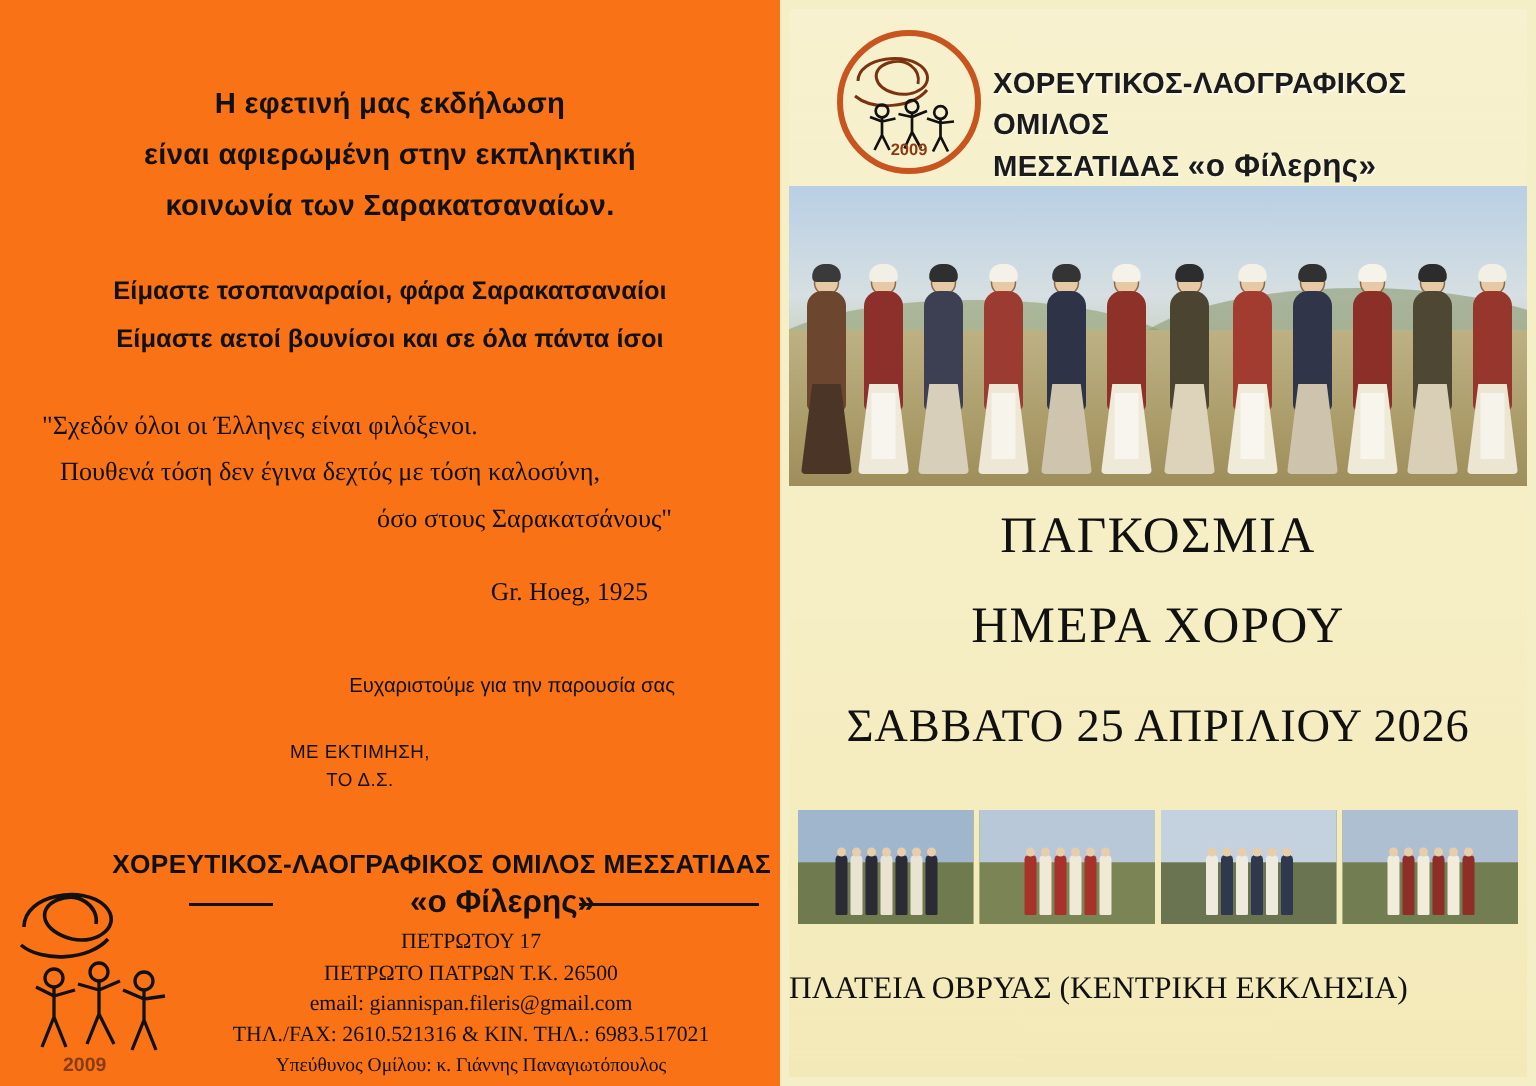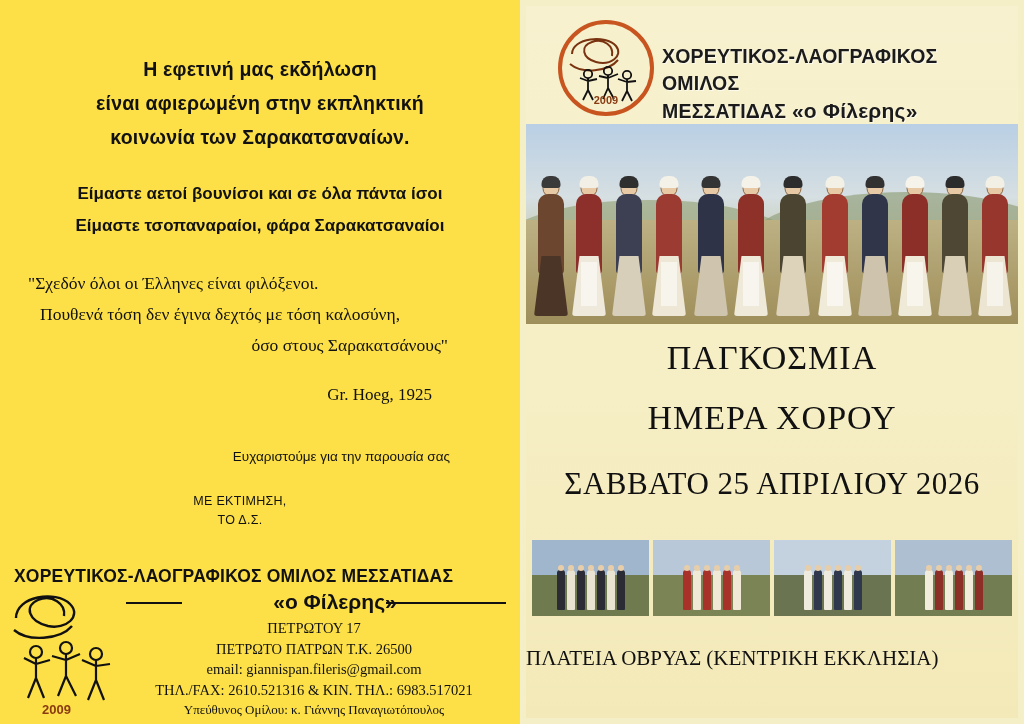--- a/index.html
+++ b/index.html
@@ -20,21 +20,21 @@
     background: #ffffff;
   }
 
   
   .left-panel {
     position: absolute;
     left: 0;
     top: 0;
     width: 528px;
     height: 724px;
-    background: #fde047;
+    background: #f97316;
     box-sizing: border-box;
   }
   .intro-block {
     position: absolute;
     left: 30px;
     top: 52px;
     width: 460px;
     text-align: center;
   }
   .intro-line {
@@ -102,21 +102,21 @@
     line-height: 19px;
     letter-spacing: 0.3px;
   }
 
   
   .club-name {
     position: absolute;
     left: 14px;
     top: 566px;
     width: 500px;
-    text-align: left;
+    text-align: right;
     font-weight: bold;
     font-size: 17.5px;
     color: #111111;
     letter-spacing: 0.2px;
   }
   .club-nick {
     position: absolute;
     left: 170px;
     top: 590px;
     width: 330px;
@@ -368,22 +368,22 @@
 
   <div class="left-panel">
 
     <div class="intro-block">
       <div class="intro-line">Η εφετινή μας εκδήλωση</div>
       <div class="intro-line">είναι αφιερωμένη στην εκπληκτική</div>
       <div class="intro-line">κοινωνία των Σαρακατσαναίων.</div>
     </div>
 
     <div class="slogan-block">
+      <div class="slogan-line">Είμαστε τσοπαναραίοι, φάρα Σαρακατσαναίοι</div>
       <div class="slogan-line">Είμαστε αετοί βουνίσοι και σε όλα πάντα ίσοι</div>
-      <div class="slogan-line">Είμαστε τσοπαναραίοι, φάρα Σαρακατσαναίοι</div>
     </div>
 
     <div class="quote-block">
       <div class="quote-l1">"Σχεδόν όλοι οι Έλληνες είναι φιλόξενοι.</div>
       <div class="quote-l2">Πουθενά τόση δεν έγινα δεχτός με τόση καλοσύνη,</div>
       <div class="quote-l3">όσο στους Σαρακατσάνους"</div>
       <div class="quote-attr">Gr. Hoeg, 1925</div>
     </div>
 
     <div class="thanks-block">

